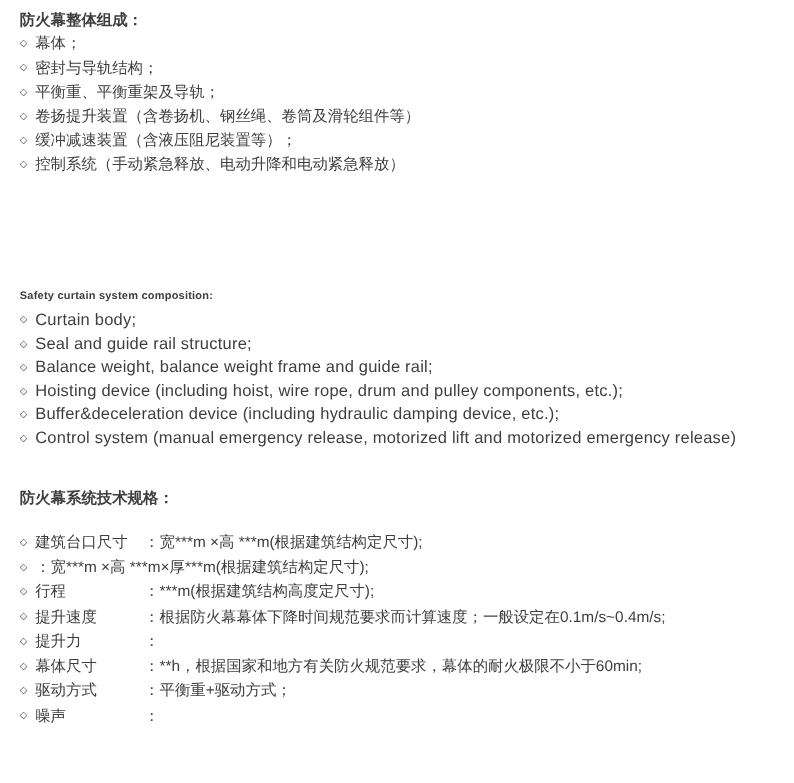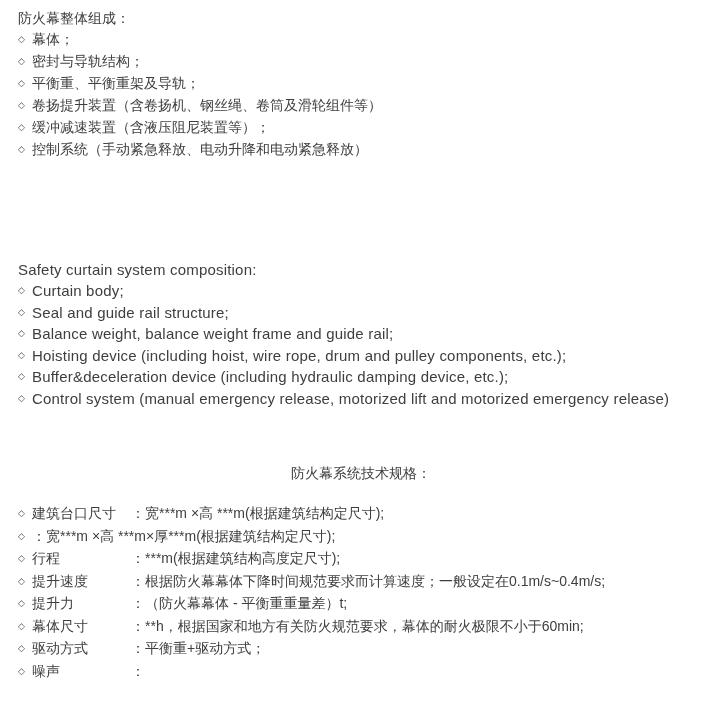--- a/index.html
+++ b/index.html
@@ -15,25 +15,25 @@
     color: #3e3e3e;
     -webkit-font-smoothing: antialiased;
   }
   .page {
     padding: 8px 18px 0 18px;
     box-sizing: border-box;
   }
   .section-title {
     font-size: 14px;
     line-height: 20px;
-    font-weight: 400;
+    font-weight: 700;
     margin: 0;
   }
   .section-title.en {
-    font-size: 15px;
+    font-size: 10px;
     letter-spacing: 0.2px;
   }
   ul.bullet-list {
     list-style: none;
     margin: 0;
     padding: 0;
   }
   .bullet-list li {
     display: flex;
     align-items: stretch;
@@ -63,22 +63,21 @@
   .list-en {
     margin-top: 10px;
   }
   .list-en li {
     font-size: 15px;
     line-height: 21.5px;
     letter-spacing: 0.2px;
   }
   
   .title-specs {
-    margin-top: 54px;
-    text-align: center;
+    margin-top: 33px;
   }
   .spec-list {
     margin-top: 19px;
   }
   .spec-row {
     display: flex;
     font-size: 14px;
     line-height: 22.5px;
   }
   .spec-label {
@@ -186,21 +185,20 @@
         <span class="bullet">◇</span>
         <span class="spec-label">提升速度</span>
         <span class="spec-colon">：</span>
         <span class="spec-value">根据防火幕幕体下降时间规范要求而计算速度；一般设定在0.1m/s~0.4m/s;</span>
       </div>
 
       <div class="spec-row">
         <span class="bullet">◇</span>
         <span class="spec-label">提升力</span>
         <span class="spec-colon">：</span>
-        <span class="spec-value">（防火幕幕体 - 平衡重重量差）t;</span>
       </div>
 
       <div class="spec-row">
         <span class="bullet">◇</span>
         <span class="spec-label">幕体尺寸</span>
         <span class="spec-colon">：</span>
         <span class="spec-value">**h，根据国家和地方有关防火规范要求，幕体的耐火极限不小于60min;</span>
       </div>
 
       <div class="spec-row">

